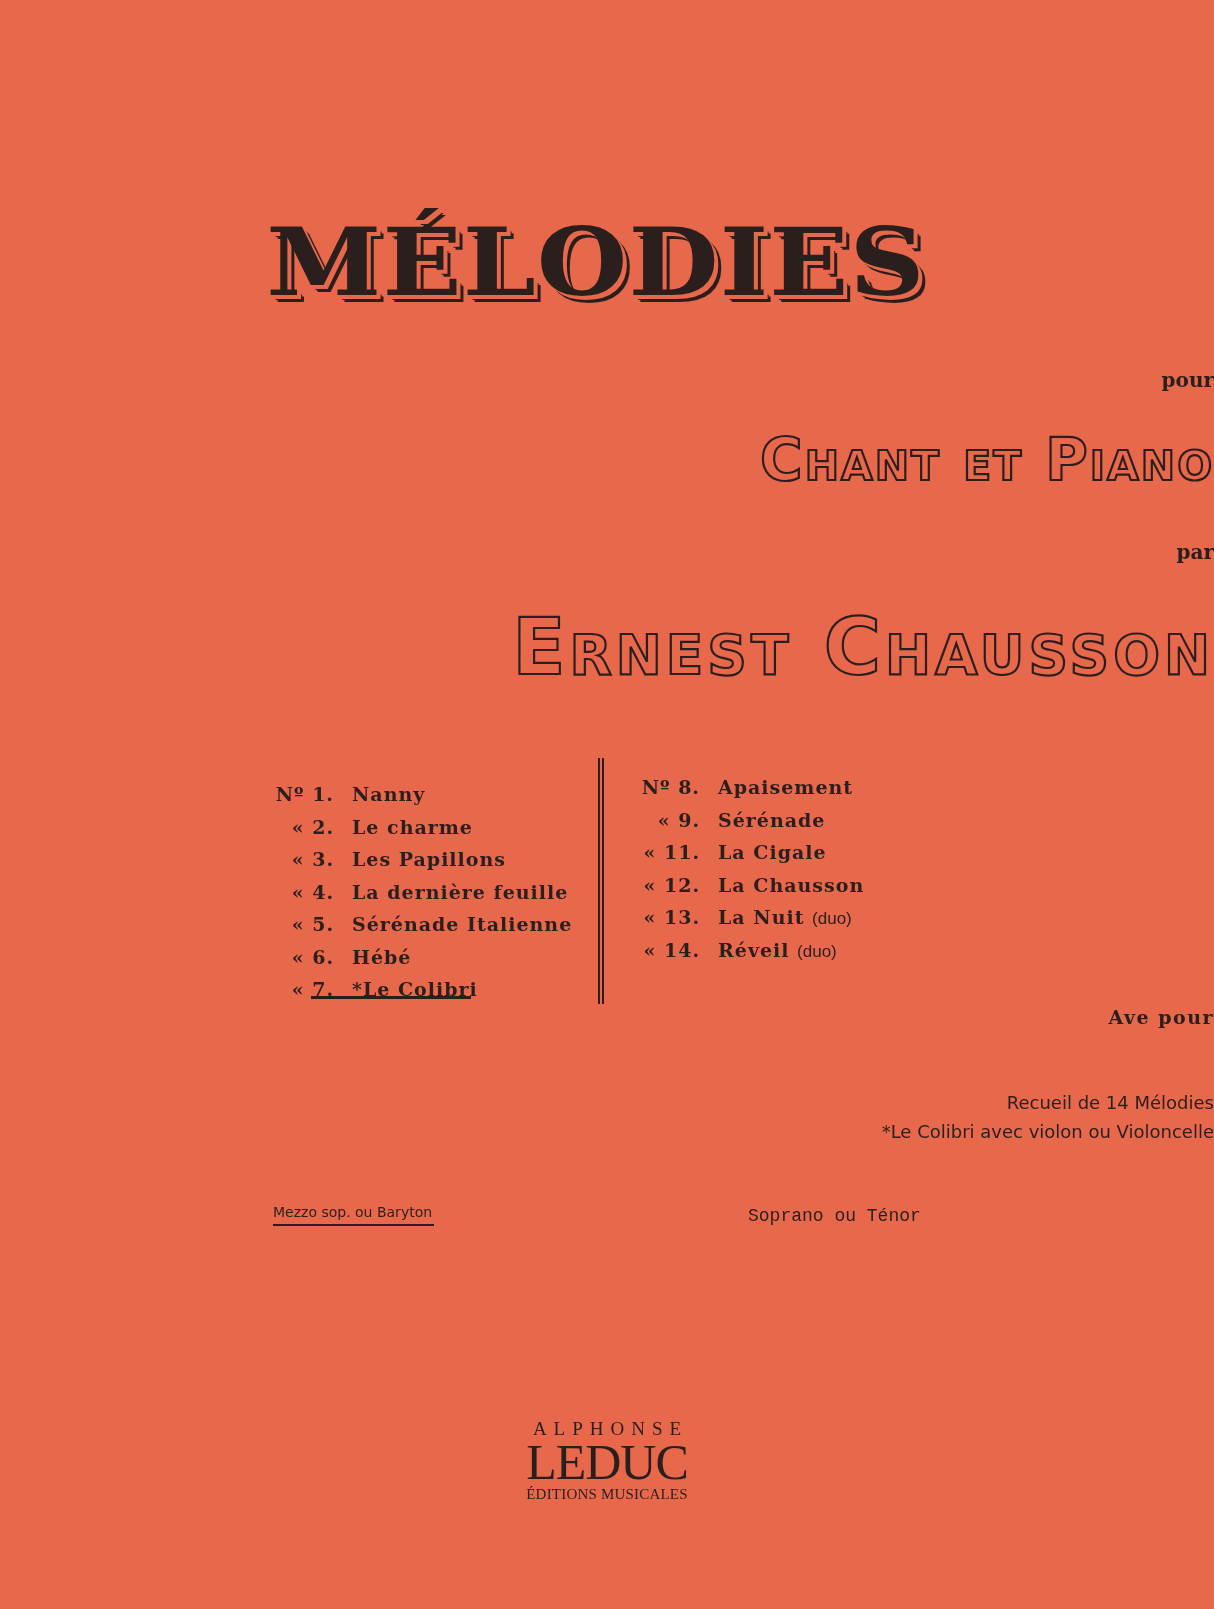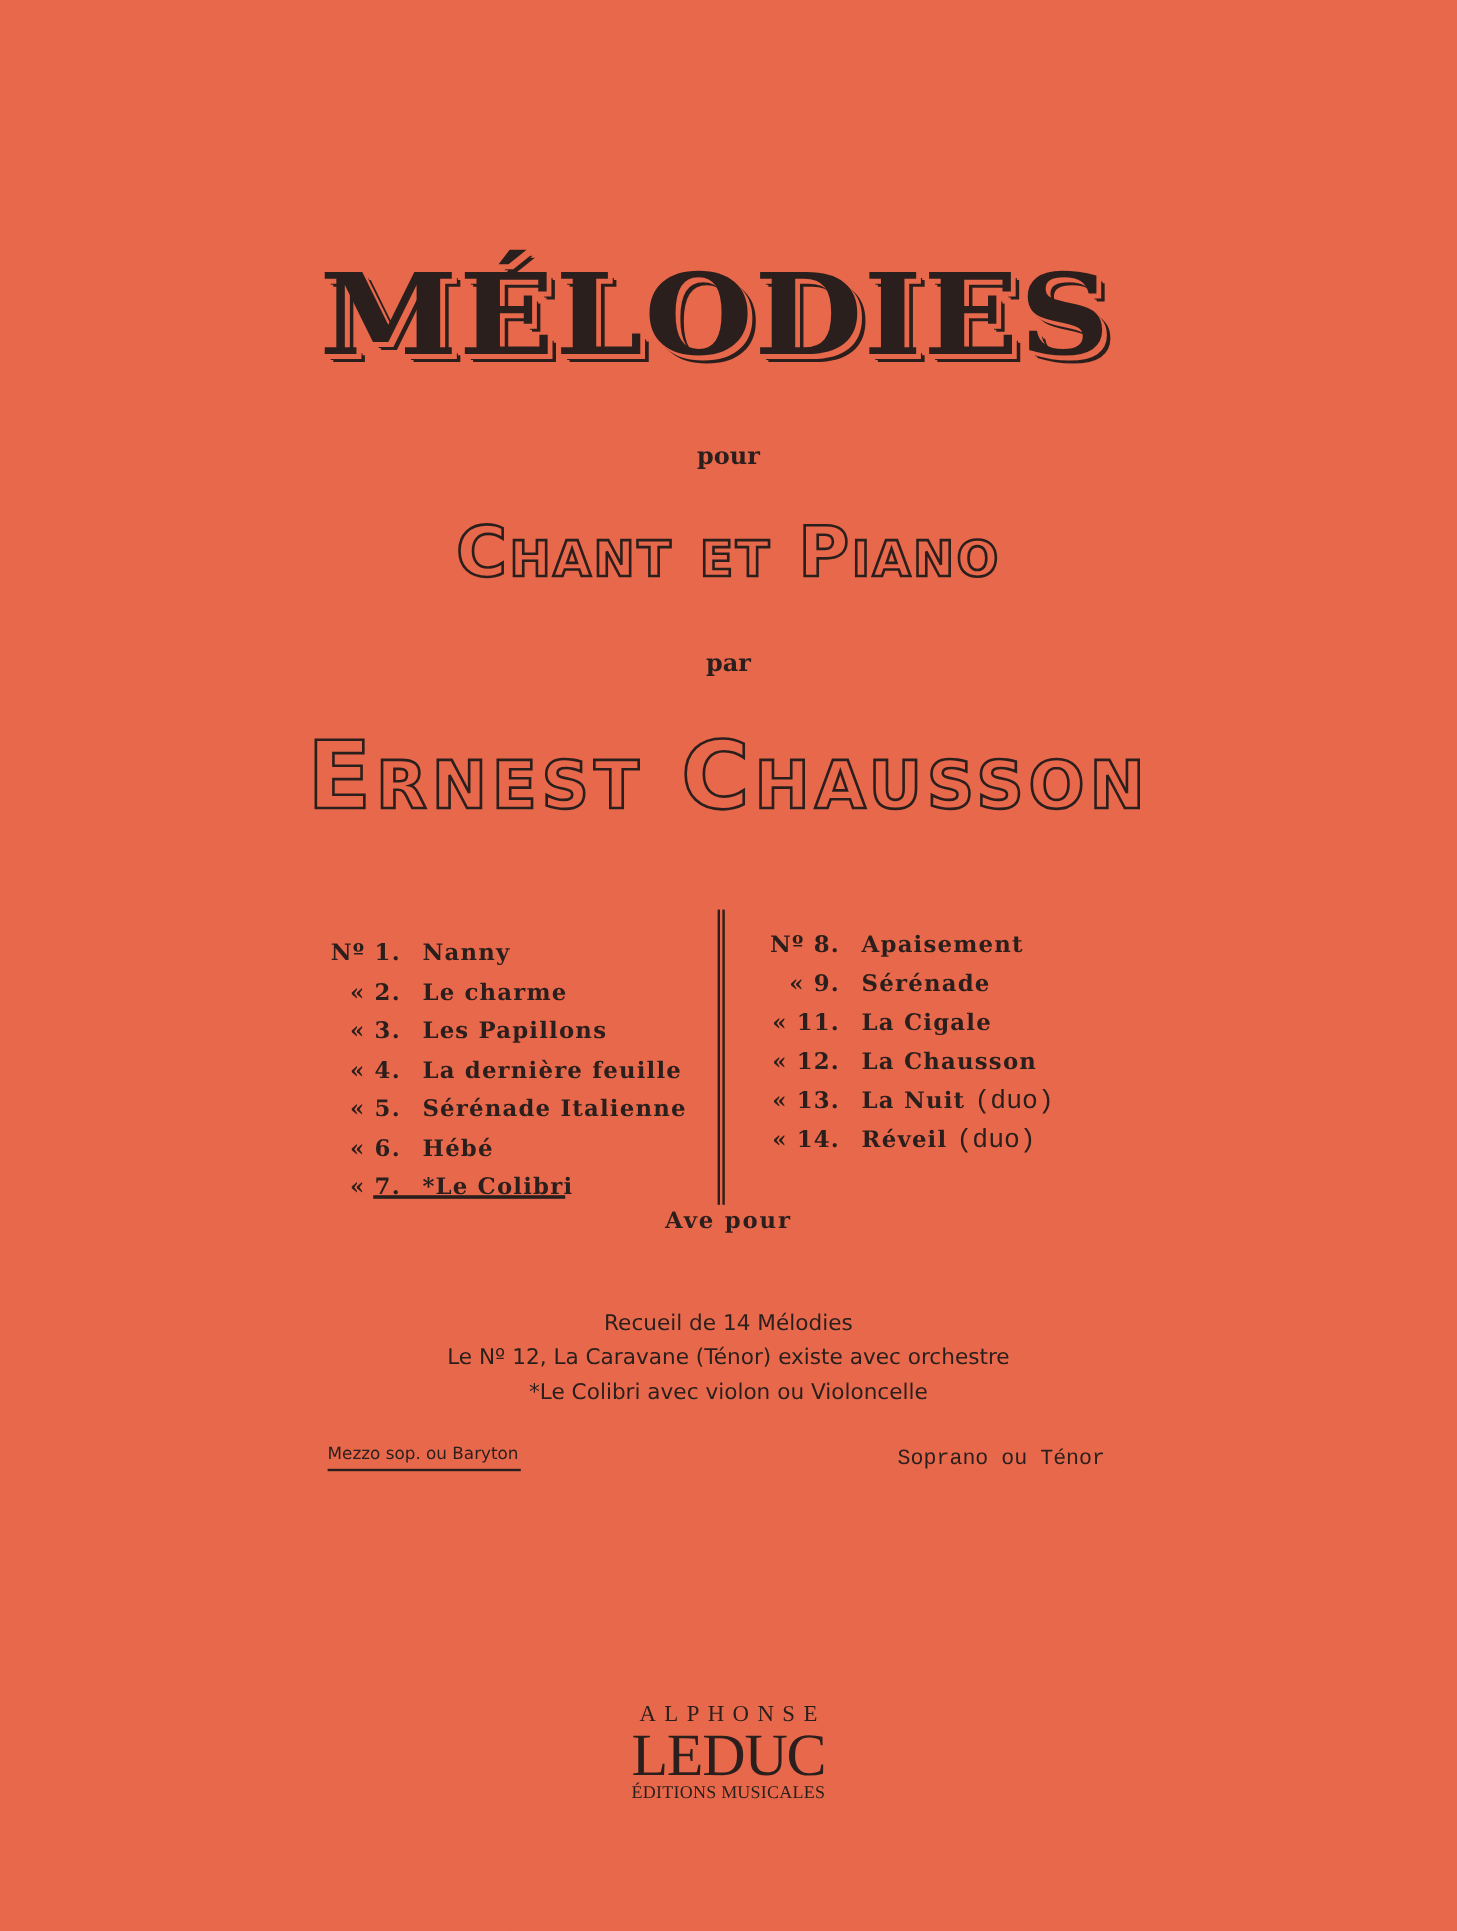--- a/index.html
+++ b/index.html
@@ -9,21 +9,21 @@
     body {
       width: 1214px;
       height: 1609px;
       background: #E8684B;
       position: relative;
       overflow: hidden;
       color: #2a1f1c;
       font-family: "DejaVu Sans", sans-serif;
     }
     .abs { position: absolute; }
-    .center-x { left: 0; width: 1214px; text-align: center; }
+    .center-x { left: 0; width: 1214px; text-align: right; }
 
     
     #title {
       top: 208px;
       left: 210px;
       width: 772px;
       height: 110px;
       text-align: center;
       font-family: "DejaVu Serif", serif;
       font-weight: bold;
@@ -83,23 +83,23 @@
       position: relative;
     }
     .song-list .num {
       display: inline-block;
       text-align: right;
     }
     .song-list .name {
       position: absolute;
     }
     .duo {
-      font-family: Liberation Mono, monospace;
+      font-family: Liberation Sans, sans-serif;
       font-weight: normal;
-      font-size: 22px;
+      font-size: 17px;
       letter-spacing: 0;
     }
     #list-left { top: 778px; left: 272px; width: 320px; }
     #list-left .num { width: 62px; }
     #list-left .name { left: 80px; }
     #list-right { top: 771px; left: 636px; width: 300px; }
     #list-right .num { width: 64px; }
     #list-right .name { left: 82px; }
     #song-7 .num { width: 62px; }
     #song-7-underline {
@@ -257,21 +257,20 @@
       <span>Réveil</span>
       <span class="duo">(duo)</span>
     </span>
   </li>
 </ul>
 
 <div id="ave-verum" class="abs center-x">Ave pour</div>
 
 <div id="notes" class="abs center-x notes">
   <div>Recueil de 14 Mélodies</div>
-  <div>Le Nº 12, La Caravane (Ténor) existe avec orchestre</div>
   <div>*Le Colibri avec violon ou Violoncelle</div>
 </div>
 
 <div id="voice-left" class="abs">Mezzo sop. ou Baryton</div>
 <div id="voice-right" class="abs">Soprano ou Ténor</div>
 
 <div id="publisher" class="abs">
   <div id="pub-top">ALPHONSE</div>
   <div id="pub-main">LEDUC</div>
   <div id="pub-bottom">ÉDITIONS MUSICALES</div>

